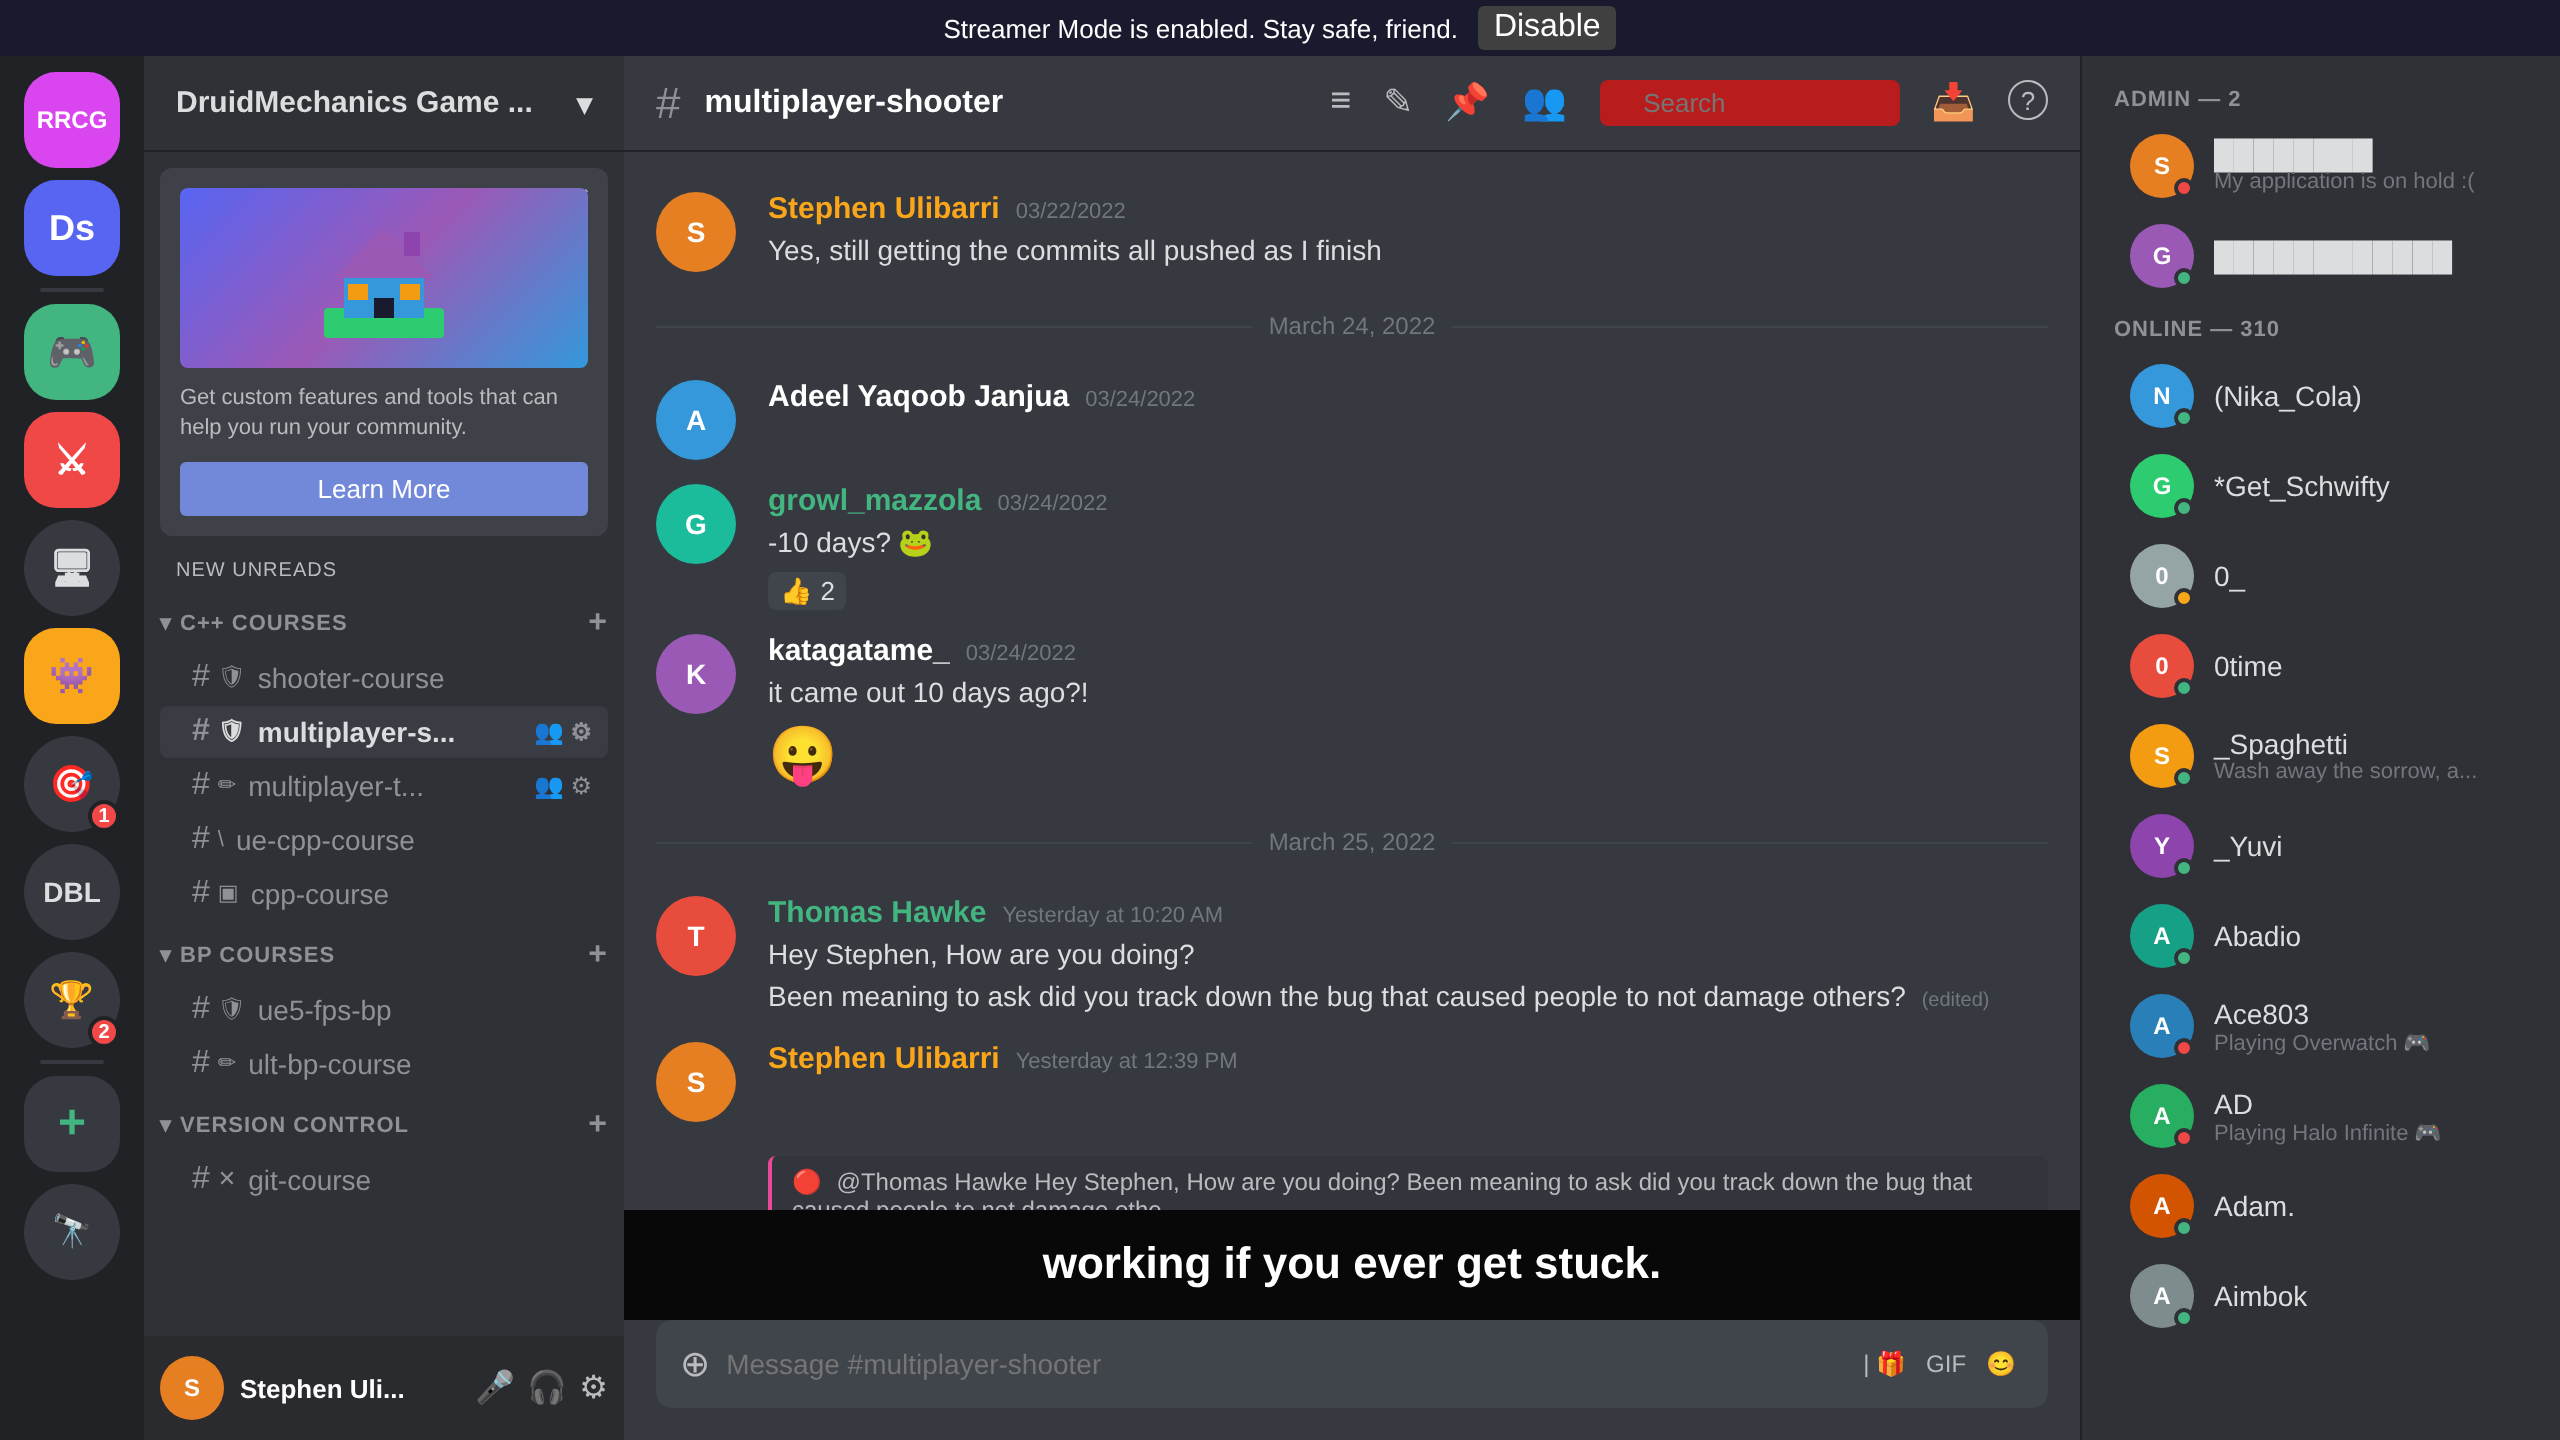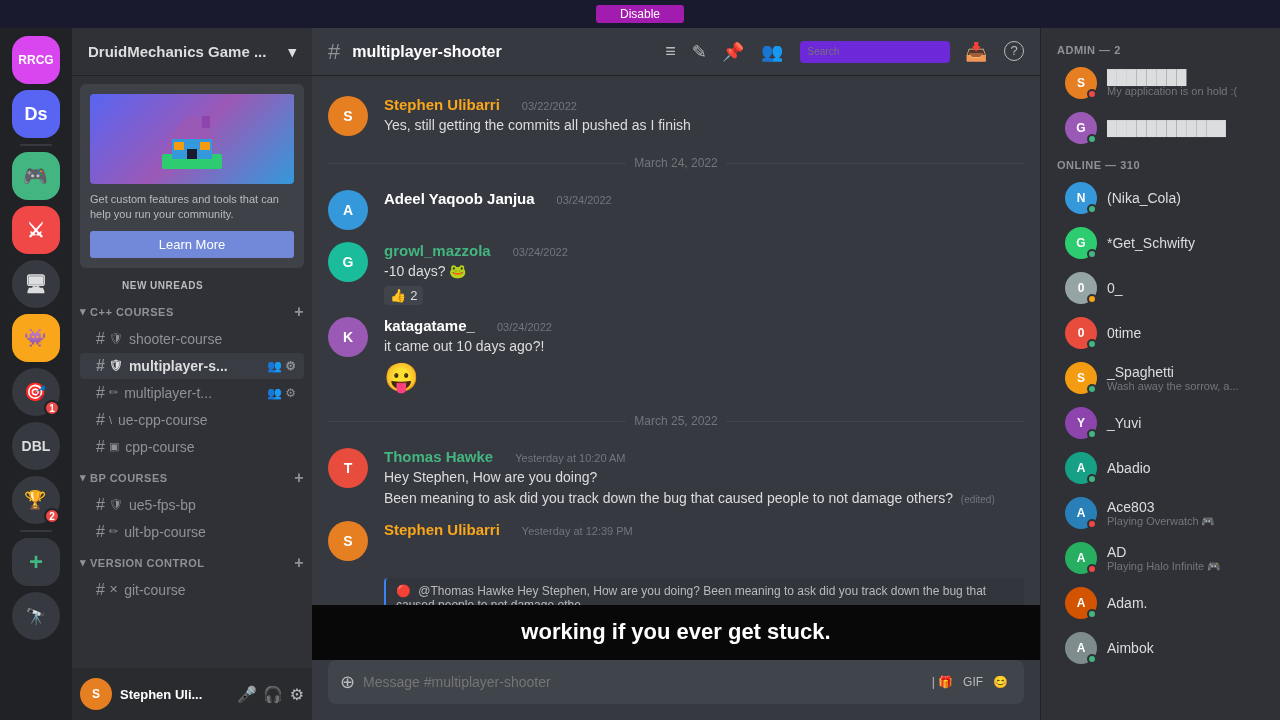--- a/index.html
+++ b/index.html
@@ -21,26 +21,26 @@
       color: #fff;
       display: flex;
       align-items: center;
       justify-content: center;
       height: 28px;
       font-size: 13px;
       gap: 10px;
       flex-shrink: 0;
     }
     .top-bar-disable-btn {
-      background: #a21caf;
+      background: #404040;
       color: #fff;
       border: none;
       border-radius: 3px;
-      padding: 2px 24px;
-      font-size: 12px;
+      padding: 2px 8px;
+      font-size: 16px;
       cursor: pointer;
     }
 
     
     .app-layout {
       display: flex;
       flex: 1;
       overflow: hidden;
     }
 
@@ -170,25 +170,24 @@
       flex: 1;
       overflow-y: auto;
       padding-bottom: 8px;
     }
     .channel-list::-webkit-scrollbar { width: 4px; }
     .channel-list::-webkit-scrollbar-track { background: transparent; }
     .channel-list::-webkit-scrollbar-thumb { background: #202225; border-radius: 2px; }
 
     .new-unreads-label {
       font-size: 10px;
-      font-weight: 700;
+      font-weight: 400;
       color: #b9bbbe;
       padding: 4px 16px;
       letter-spacing: 0.5px;
-      margin-left: 34px;
     }
     .category-header {
       display: flex;
       align-items: center;
       padding: 8px 8px 4px 8px;
       font-size: 11px;
       font-weight: 700;
       color: #8e9297;
       text-transform: uppercase;
       letter-spacing: 0.5px;
@@ -258,26 +257,26 @@
       align-items: center;
       padding: 0 16px;
       border-bottom: 1px solid #202225;
       gap: 12px;
       flex-shrink: 0;
     }
     .channel-header-hash { font-size: 22px; color: #8e9297; }
     .channel-header-name { font-weight: 700; font-size: 16px; color: #fff; }
     .channel-header-actions { margin-left: auto; display: flex; gap: 16px; color: #b9bbbe; font-size: 18px; }
     .search-box {
-      background: #6d28d9;
+      background: #b91c1c;
       border: none;
       border-radius: 4px;
       color: #dcddde;
-      padding: 4px 8px;
-      font-size: 10px;
+      padding: 4px 22px;
+      font-size: 13px;
       width: 150px;
     }
 
     
     .messages-area {
       flex: 1;
       overflow-y: auto;
       padding: 16px;
       display: flex;
       flex-direction: column;
@@ -308,21 +307,21 @@
       padding: 4px 0;
     }
     .msg-avatar {
       width: 40px; height: 40px;
       border-radius: 50%;
       flex-shrink: 0;
       display: flex; align-items: center; justify-content: center;
       font-size: 14px; font-weight: bold; color: #fff;
     }
     .msg-content { flex: 1; }
-    .msg-header { display: flex; align-items: baseline; gap: 22px; margin-bottom: 2px; text-align: right; }
+    .msg-header { display: flex; align-items: baseline; gap: 8px; margin-bottom: 2px; text-align: right; }
     .msg-author { font-weight: 600; font-size: 15px; }
     .msg-author.orange { color: #faa61a; }
     .msg-author.teal { color: #43b581; }
     .msg-author.white { color: #fff; }
     .msg-timestamp { font-size: 11px; color: #72767d; }
     .msg-text { font-size: 14px; color: #dcddde; line-height: 1.5; }
     .edited-tag { font-size: 10px; color: #72767d; margin-left: 4px; }
 
     .reaction {
       display: inline-flex;
@@ -336,21 +335,21 @@
       cursor: pointer;
     }
 
     .mention-reply {
       background: #32353b;
       border-radius: 4px;
       padding: 6px 10px;
       margin-bottom: 4px;
       font-size: 12px;
       color: #b9bbbe;
-      border-left: 2px solid #3b82f6;
+      border-left: 2px solid #ec4899;
       margin-top: 40px;
     }
 
     
     .subtitle-overlay {
       background: rgba(0,0,0,0.85);
       color: #fff;
       font-size: 22px;
       font-weight: bold;
       text-align: center;
@@ -430,20 +429,21 @@
     .status-dot.online { background: #43b581; }
     .status-dot.dnd { background: #f04747; }
     .status-dot.idle { background: #faa61a; }
     .member-name { font-size: 14px; color: #dcddde; flex: 1; }
     .member-sub { font-size: 11px; color: #72767d; }
   </style>
 </head>
 <body>
 
 <div class="top-bar">
+  <span>Streamer Mode is enabled. Stay safe, friend.</span>
   <button class="top-bar-disable-btn">Disable</button>
 </div>
 
 <div class="app-layout">
 
   <div class="icon-bar">
     <div class="icon-bar-item active" style="background:#d946ef; font-size:12px; font-weight:900; color:#fff; border-radius:16px;">
       <span>RRCG</span>
     </div>
     <div class="icon-bar-item" style="background:#5865f2; border-radius:16px; color:#fff; font-weight:bold;">

